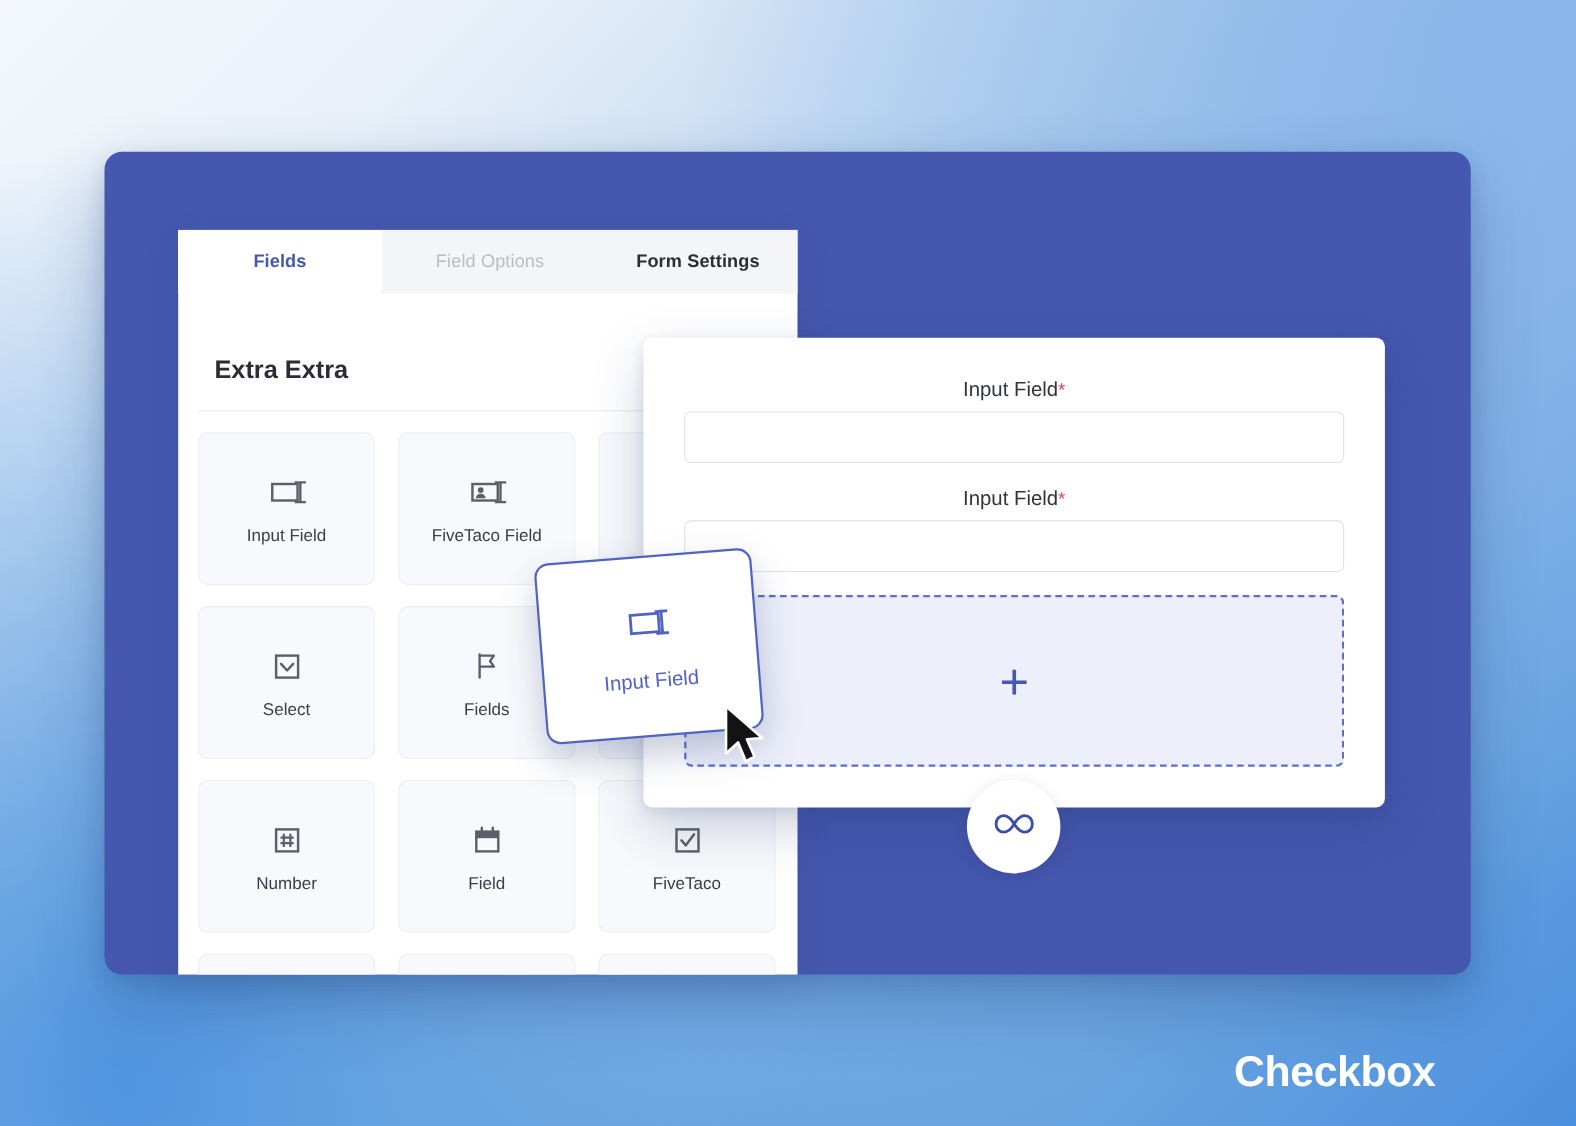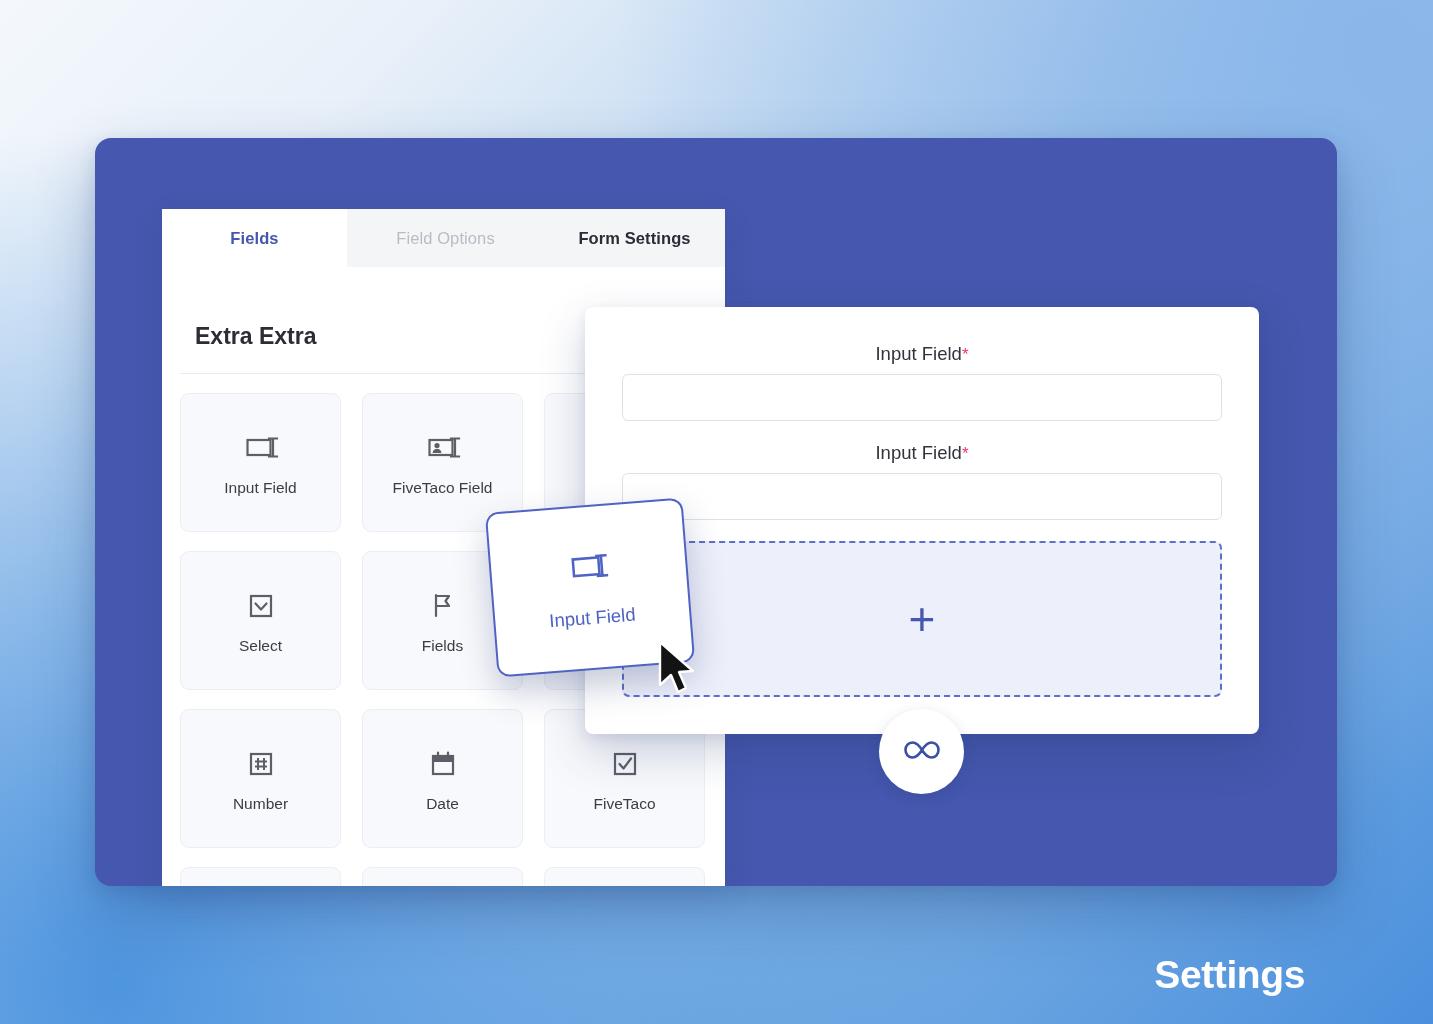--- a/index.html
+++ b/index.html
@@ -328,21 +328,21 @@
         </div>
 
         <div class="field-card">
           <span>
             <svg width="36" height="36" viewBox="0 0 36 36" fill="none">
               <rect x="8" y="11" width="20" height="18" stroke="#5c5f68" stroke-width="2.2"></rect>
               <rect x="8" y="11" width="20" height="6" fill="#5c5f68"></rect>
               <path d="M13 7.5v4M23 7.5v4" stroke="#5c5f68" stroke-width="2.2" stroke-linecap="round"></path>
             </svg>
           </span>
-          <span class="label">Date</span>
+          <span class="label">Field</span>
         </div>
 
         <div class="field-card">
           <span>
             <svg width="36" height="36" viewBox="0 0 36 36" fill="none">
               <rect x="8" y="9" width="20" height="20" stroke="#5c5f68" stroke-width="2.2"></rect>
               <path d="M12.5 19l4 4.5L24 13.5" stroke="#5c5f68" stroke-width="2.2" stroke-linecap="round" stroke-linejoin="round"></path>
             </svg>
           </span>
           <span class="label">FiveTaco</span>
@@ -399,15 +399,15 @@
     </span>
     <span class="label">Input Field</span>
   </div>
 
   <div id="cursor">
     <svg width="44" height="60" viewBox="0 0 44 60" fill="none">
       <path d="M3 2 L3 45 L14 35 L21 52 L29 48 L22 32 L36 31 Z" fill="#131313" stroke="#ffffff" stroke-width="2.4" stroke-linejoin="round"></path>
     </svg>
   </div>
 
-  <div id="logo">Settings</div>
+  <div id="logo">Checkbox</div>
 
 </div>
 
 </body></html>

